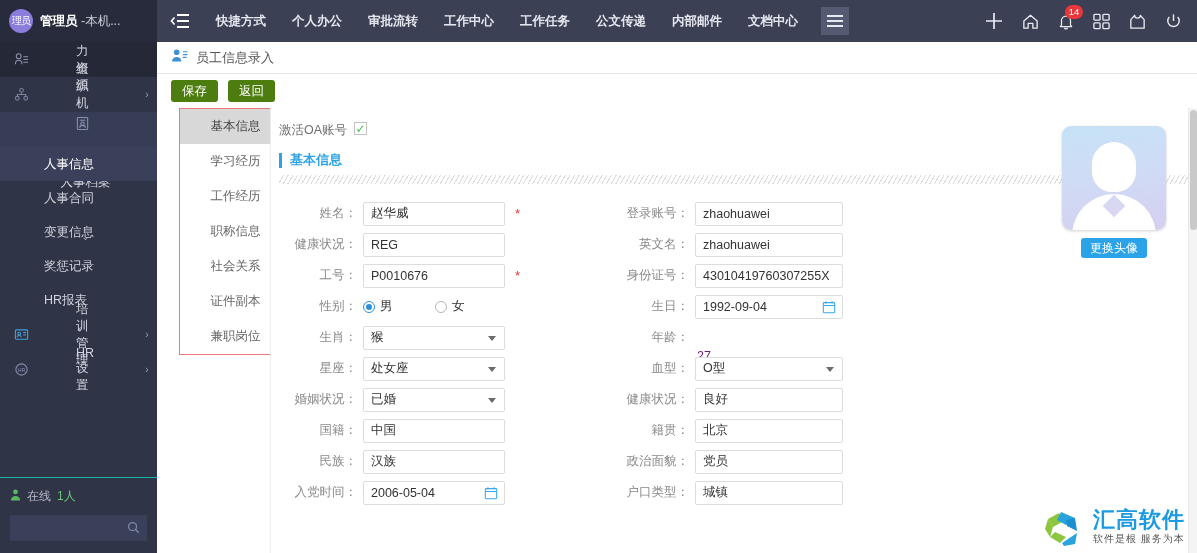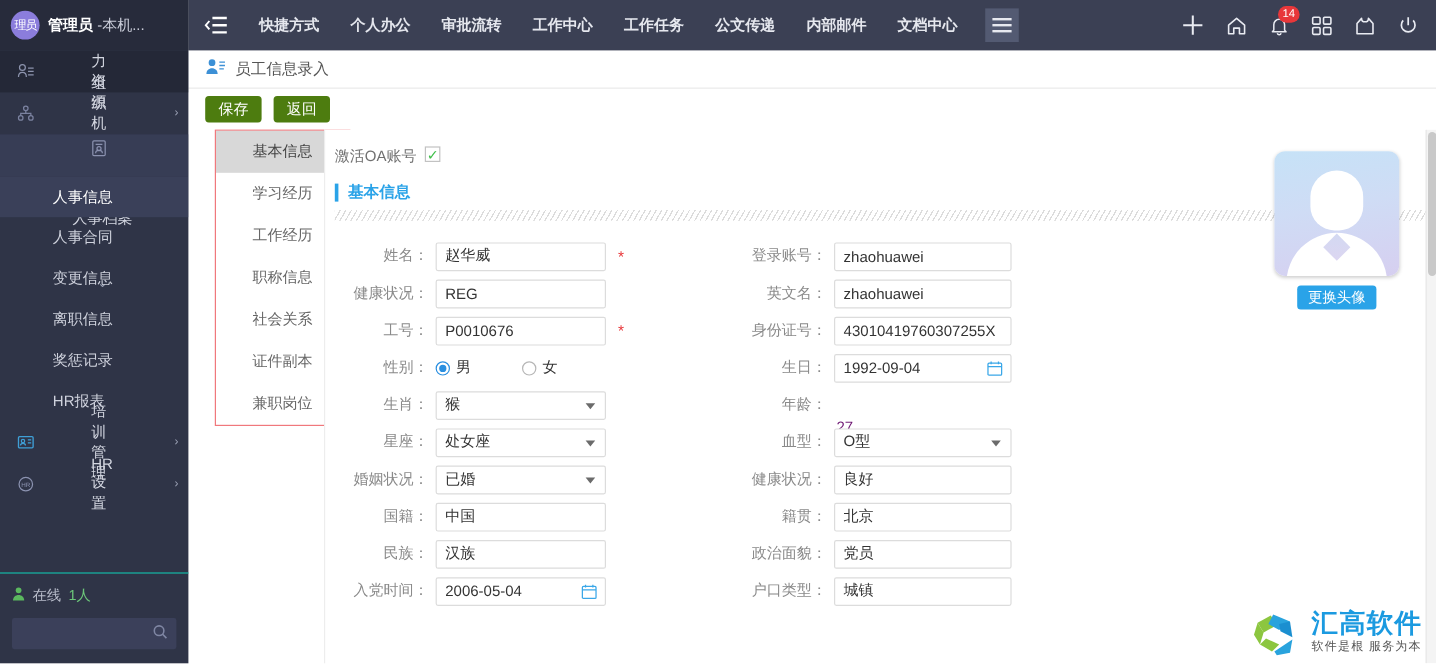--- a/index.html
+++ b/index.html
@@ -263,23 +263,20 @@
       </div>
 
       <div class="nav-item sub cur">
         <span class="lbl">人事信息</span>
       </div>
       <div class="nav-item sub">
         <span class="lbl">人事合同</span>
       </div>
       <div class="nav-item sub">
         <span class="lbl">变更信息</span>
-      </div>
-      <div class="nav-item sub">
-        <span class="lbl">离职信息</span>
       </div>
       <div class="nav-item sub">
         <span class="lbl">奖惩记录</span>
       </div>
       <div class="nav-item sub">
         <span class="lbl">HR报表</span>
       </div>
 
       <div class="nav-item lvl0">
         <span class="ico">

